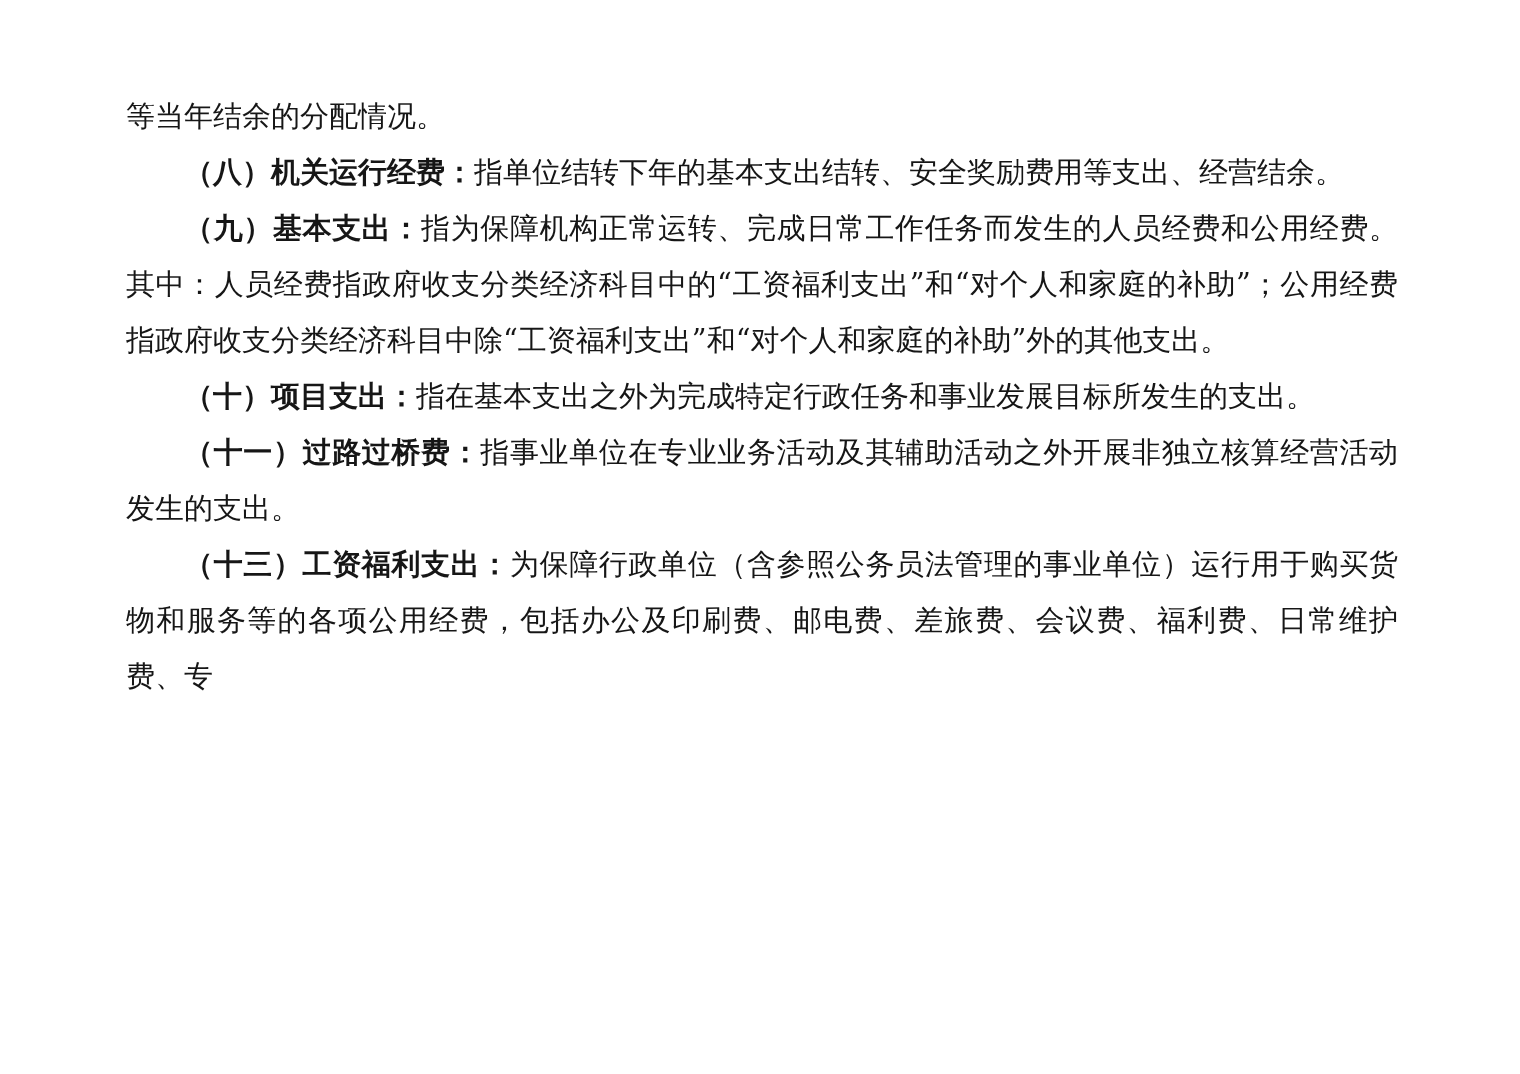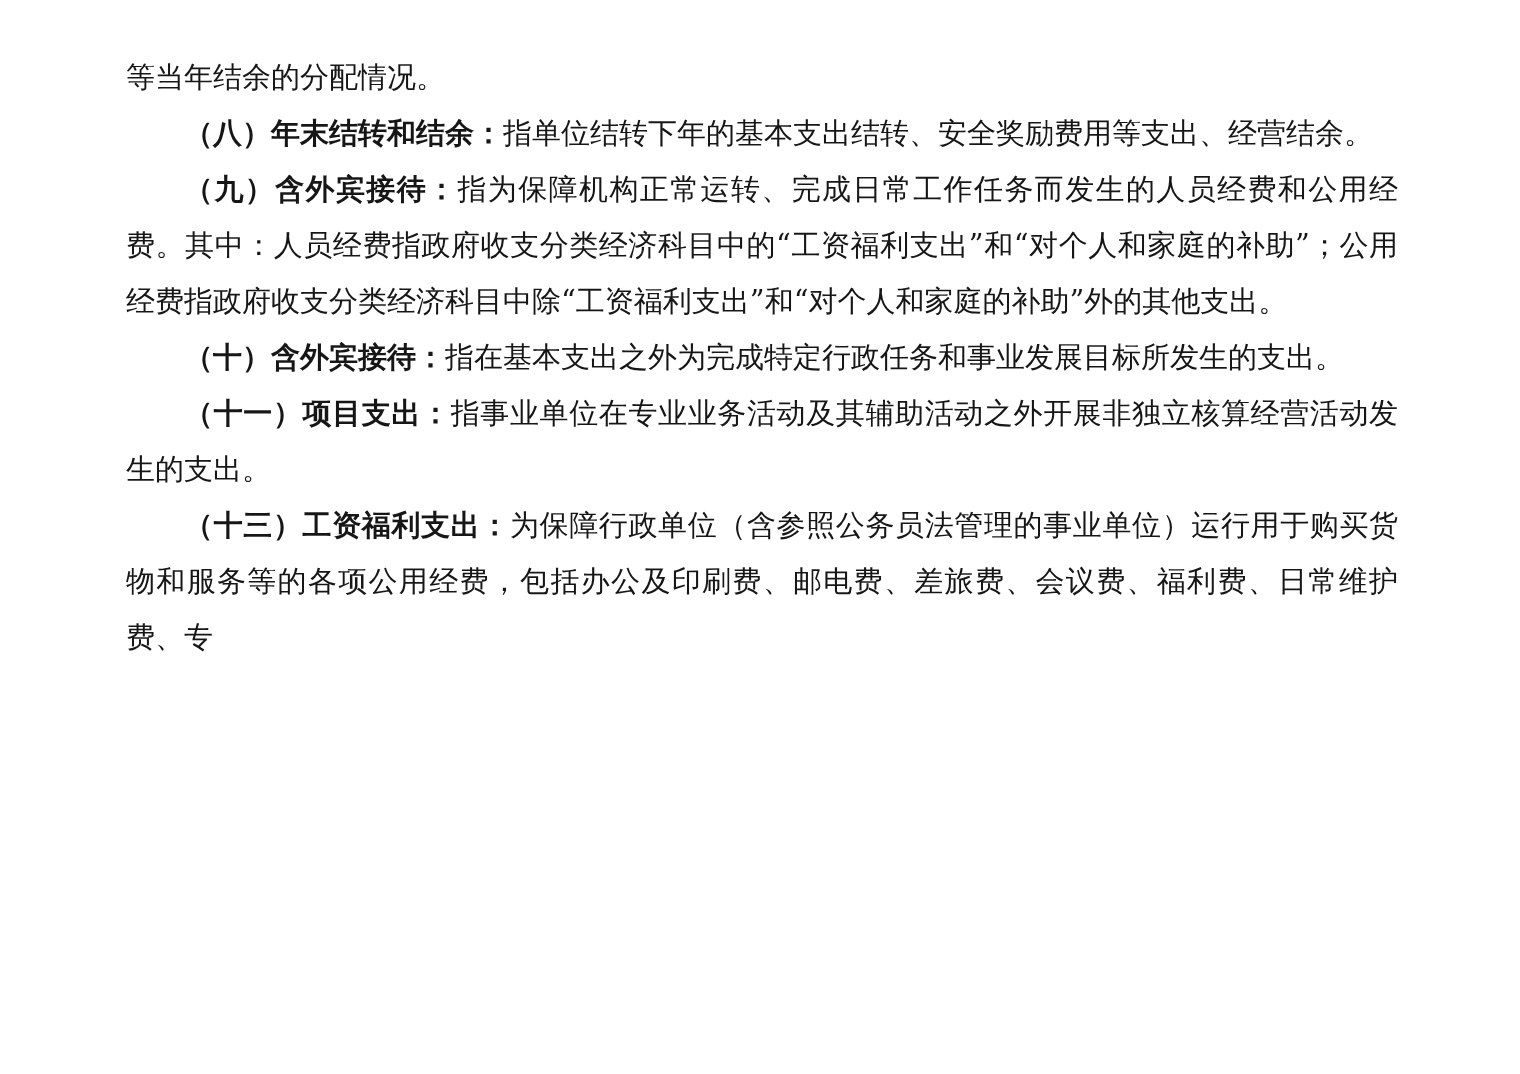--- a/index.html
+++ b/index.html
@@ -10,21 +10,21 @@
   body {
     width: 1520px;
     height: 1074px;
     overflow: hidden;
     font-family: "DejaVu Serif", "Liberation Serif", serif;
   }
   .doc-page {
     box-sizing: border-box;
     width: 1520px;
     height: 1074px;
-    padding: 49px 122px 0 126px;
+    padding: 88px 122px 0 126px;
     background: #ffffff;
     color: #161616;
   }
   .doc-body {
     width: 1272px;
     font-size: 29px;
     line-height: 56px;
     text-align: justify;
     text-justify: inter-ideograph;
   }
@@ -40,25 +40,25 @@
   }
 </style>
 </head>
 <body>
 
 <div class="doc-page">
   <div class="doc-body">
 
     <p class="para"><span>等当年结余的分配情况。</span></p>
 
-    <p class="para indent"><span class="term">（八）年末结转和结余：</span><span>指单位结转下年的基本支出结转、安全奖励费用等支出、经营结余。</span></p>
+    <p class="para indent"><span class="term">（八）机关运行经费：</span><span>指单位结转下年的基本支出结转、安全奖励费用等支出、经营结余。</span></p>
 
-    <p class="para indent"><span class="term">（九）含外宾接待：</span><span>指为保障机构正常运转、完成日常工作任务而发生的人员经费和公用经费。其中：人员经费指政府收支分类经济科目中的“工资福利支出”和“对个人和家庭的补助”；公用经费指政府收支分类经济科目中除“工资福利支出”和“对个人和家庭的补助”外的其他支出。</span></p>
+    <p class="para indent"><span class="term">（九）基本支出：</span><span>指为保障机构正常运转、完成日常工作任务而发生的人员经费和公用经费。其中：人员经费指政府收支分类经济科目中的“工资福利支出”和“对个人和家庭的补助”；公用经费指政府收支分类经济科目中除“工资福利支出”和“对个人和家庭的补助”外的其他支出。</span></p>
 
-    <p class="para indent"><span class="term">（十）含外宾接待：</span><span>指在基本支出之外为完成特定行政任务和事业发展目标所发生的支出。</span></p>
+    <p class="para indent"><span class="term">（十）项目支出：</span><span>指在基本支出之外为完成特定行政任务和事业发展目标所发生的支出。</span></p>
 
-    <p class="para indent"><span class="term">（十一）项目支出：</span><span>指事业单位在专业业务活动及其辅助活动之外开展非独立核算经营活动发生的支出。</span></p>
+    <p class="para indent"><span class="term">（十一）过路过桥费：</span><span>指事业单位在专业业务活动及其辅助活动之外开展非独立核算经营活动发生的支出。</span></p>
 
 
     <p class="para indent"><span class="term">（十三）工资福利支出：</span><span>为保障行政单位（含参照公务员法管理的事业单位）运行用于购买货物和服务等的各项公用经费，包括办公及印刷费、邮电费、差旅费、会议费、福利费、日常维护费、专</span></p>
 
   </div>
 </div>
 
 </body></html>

